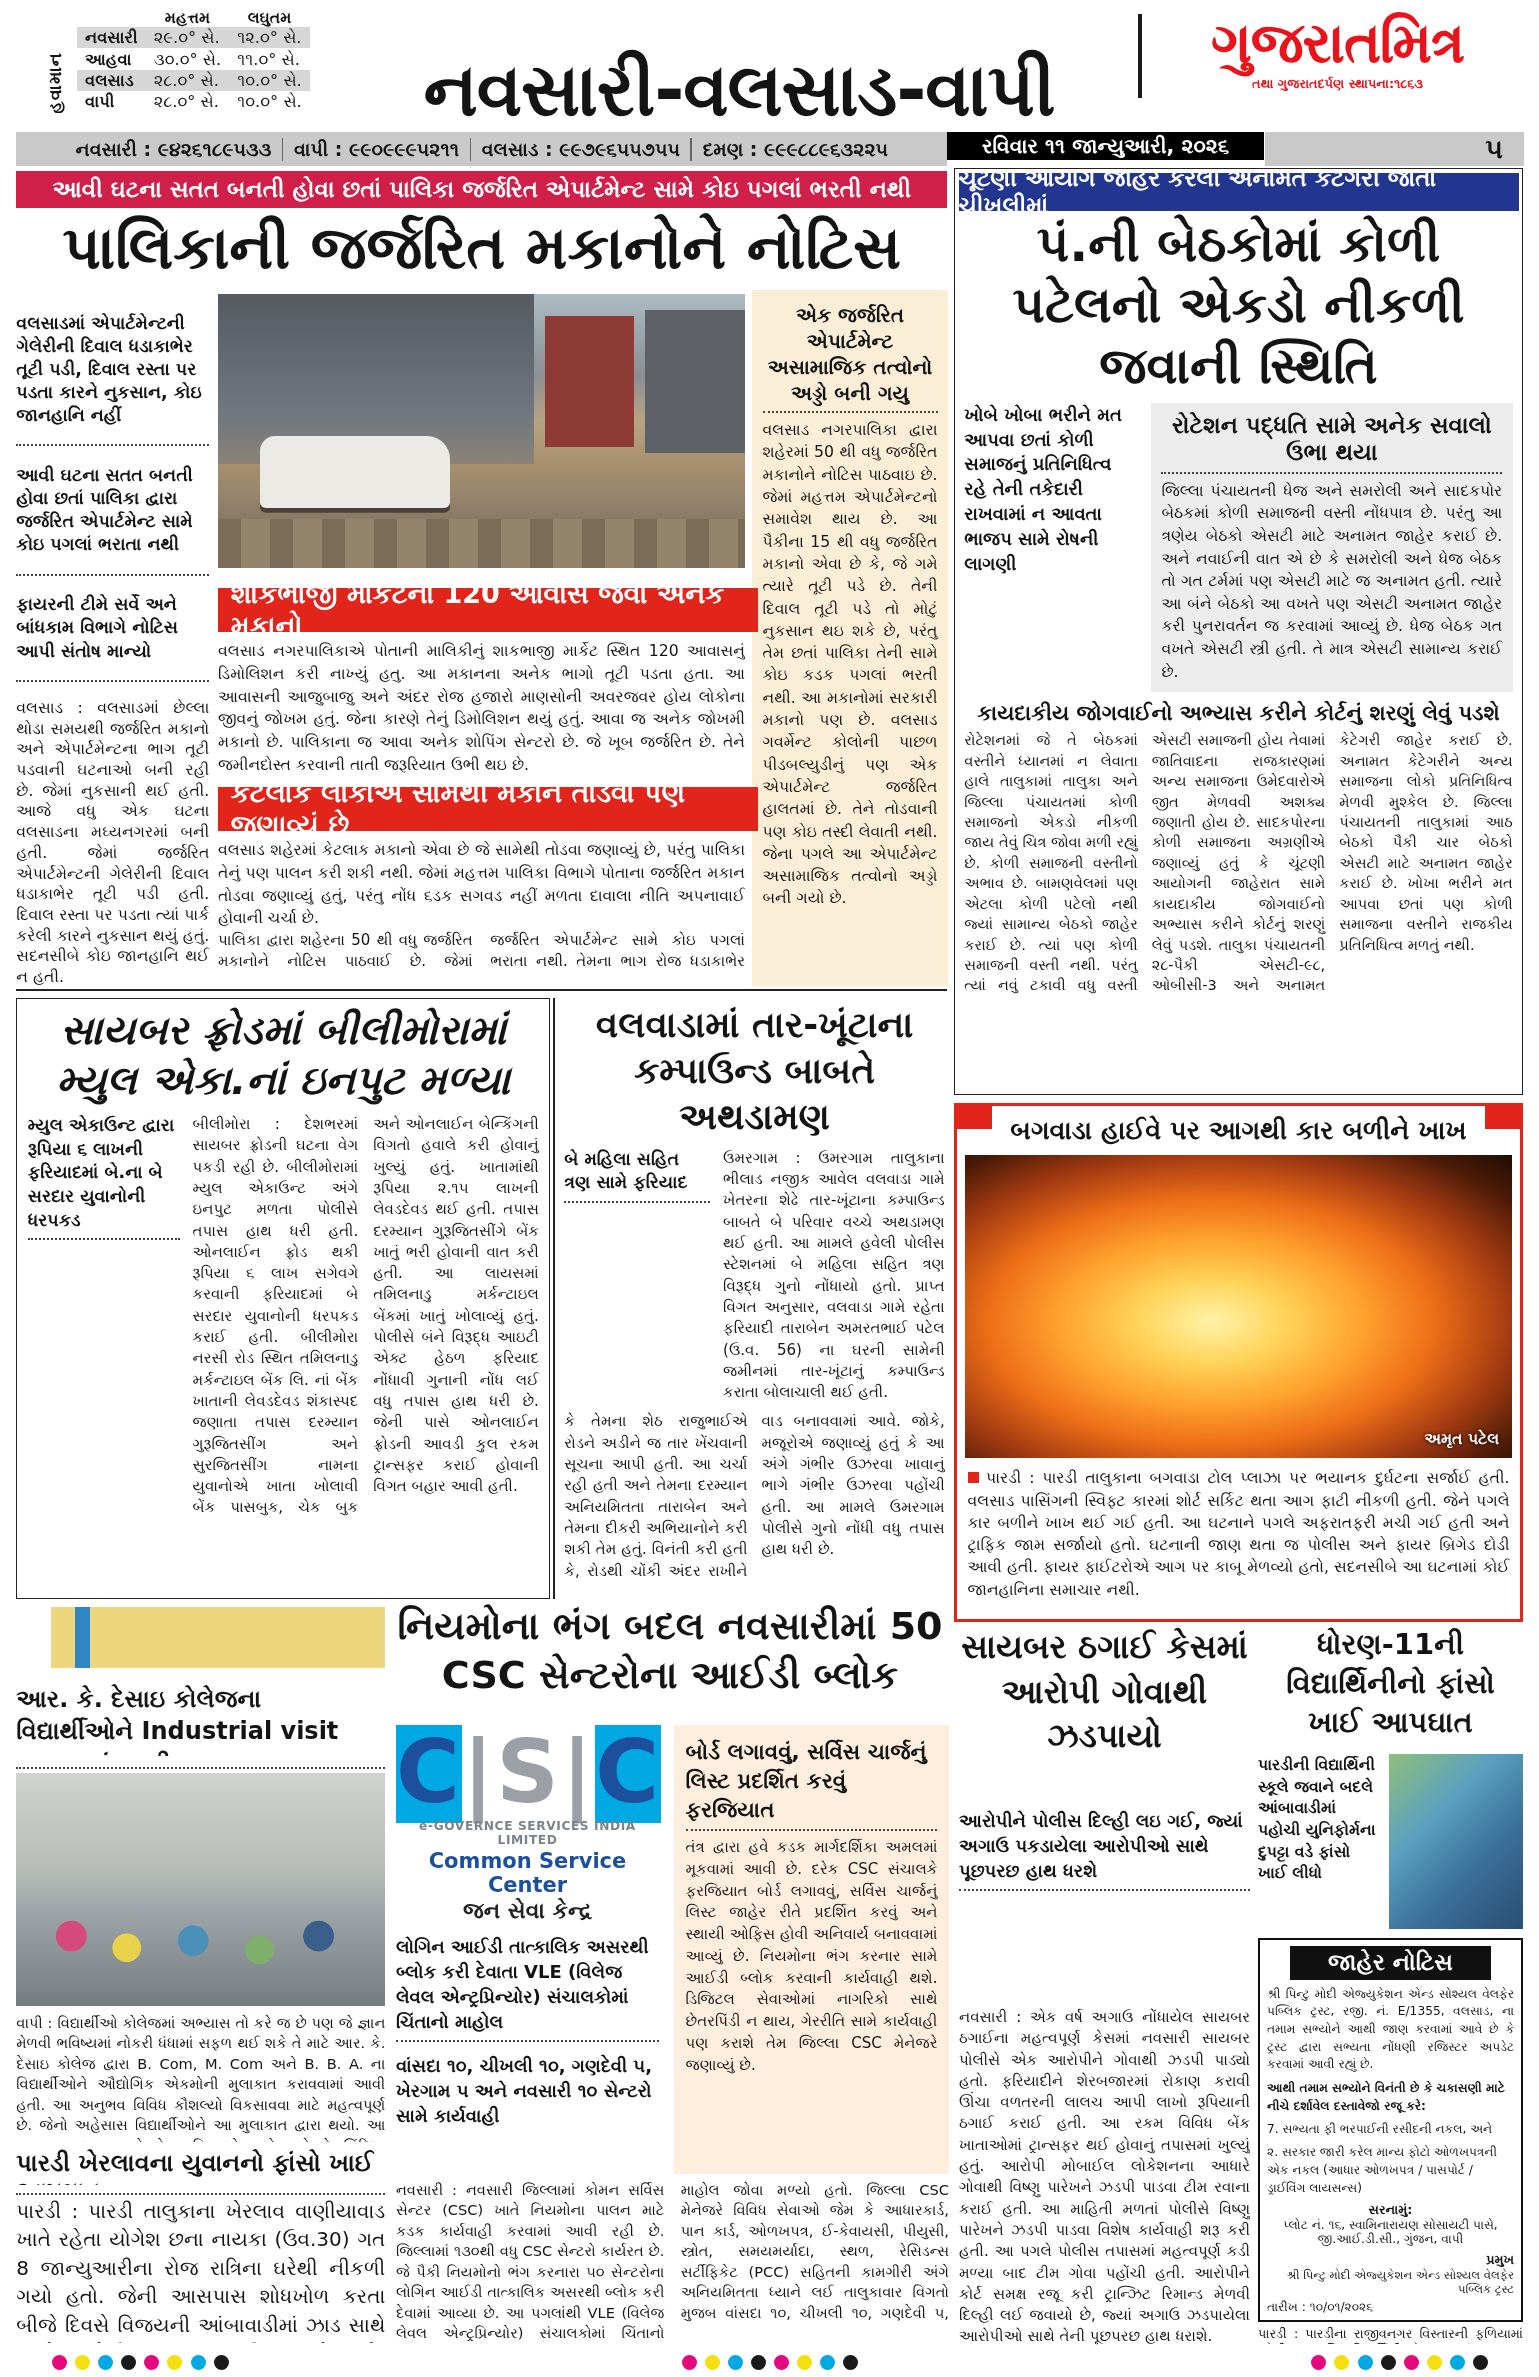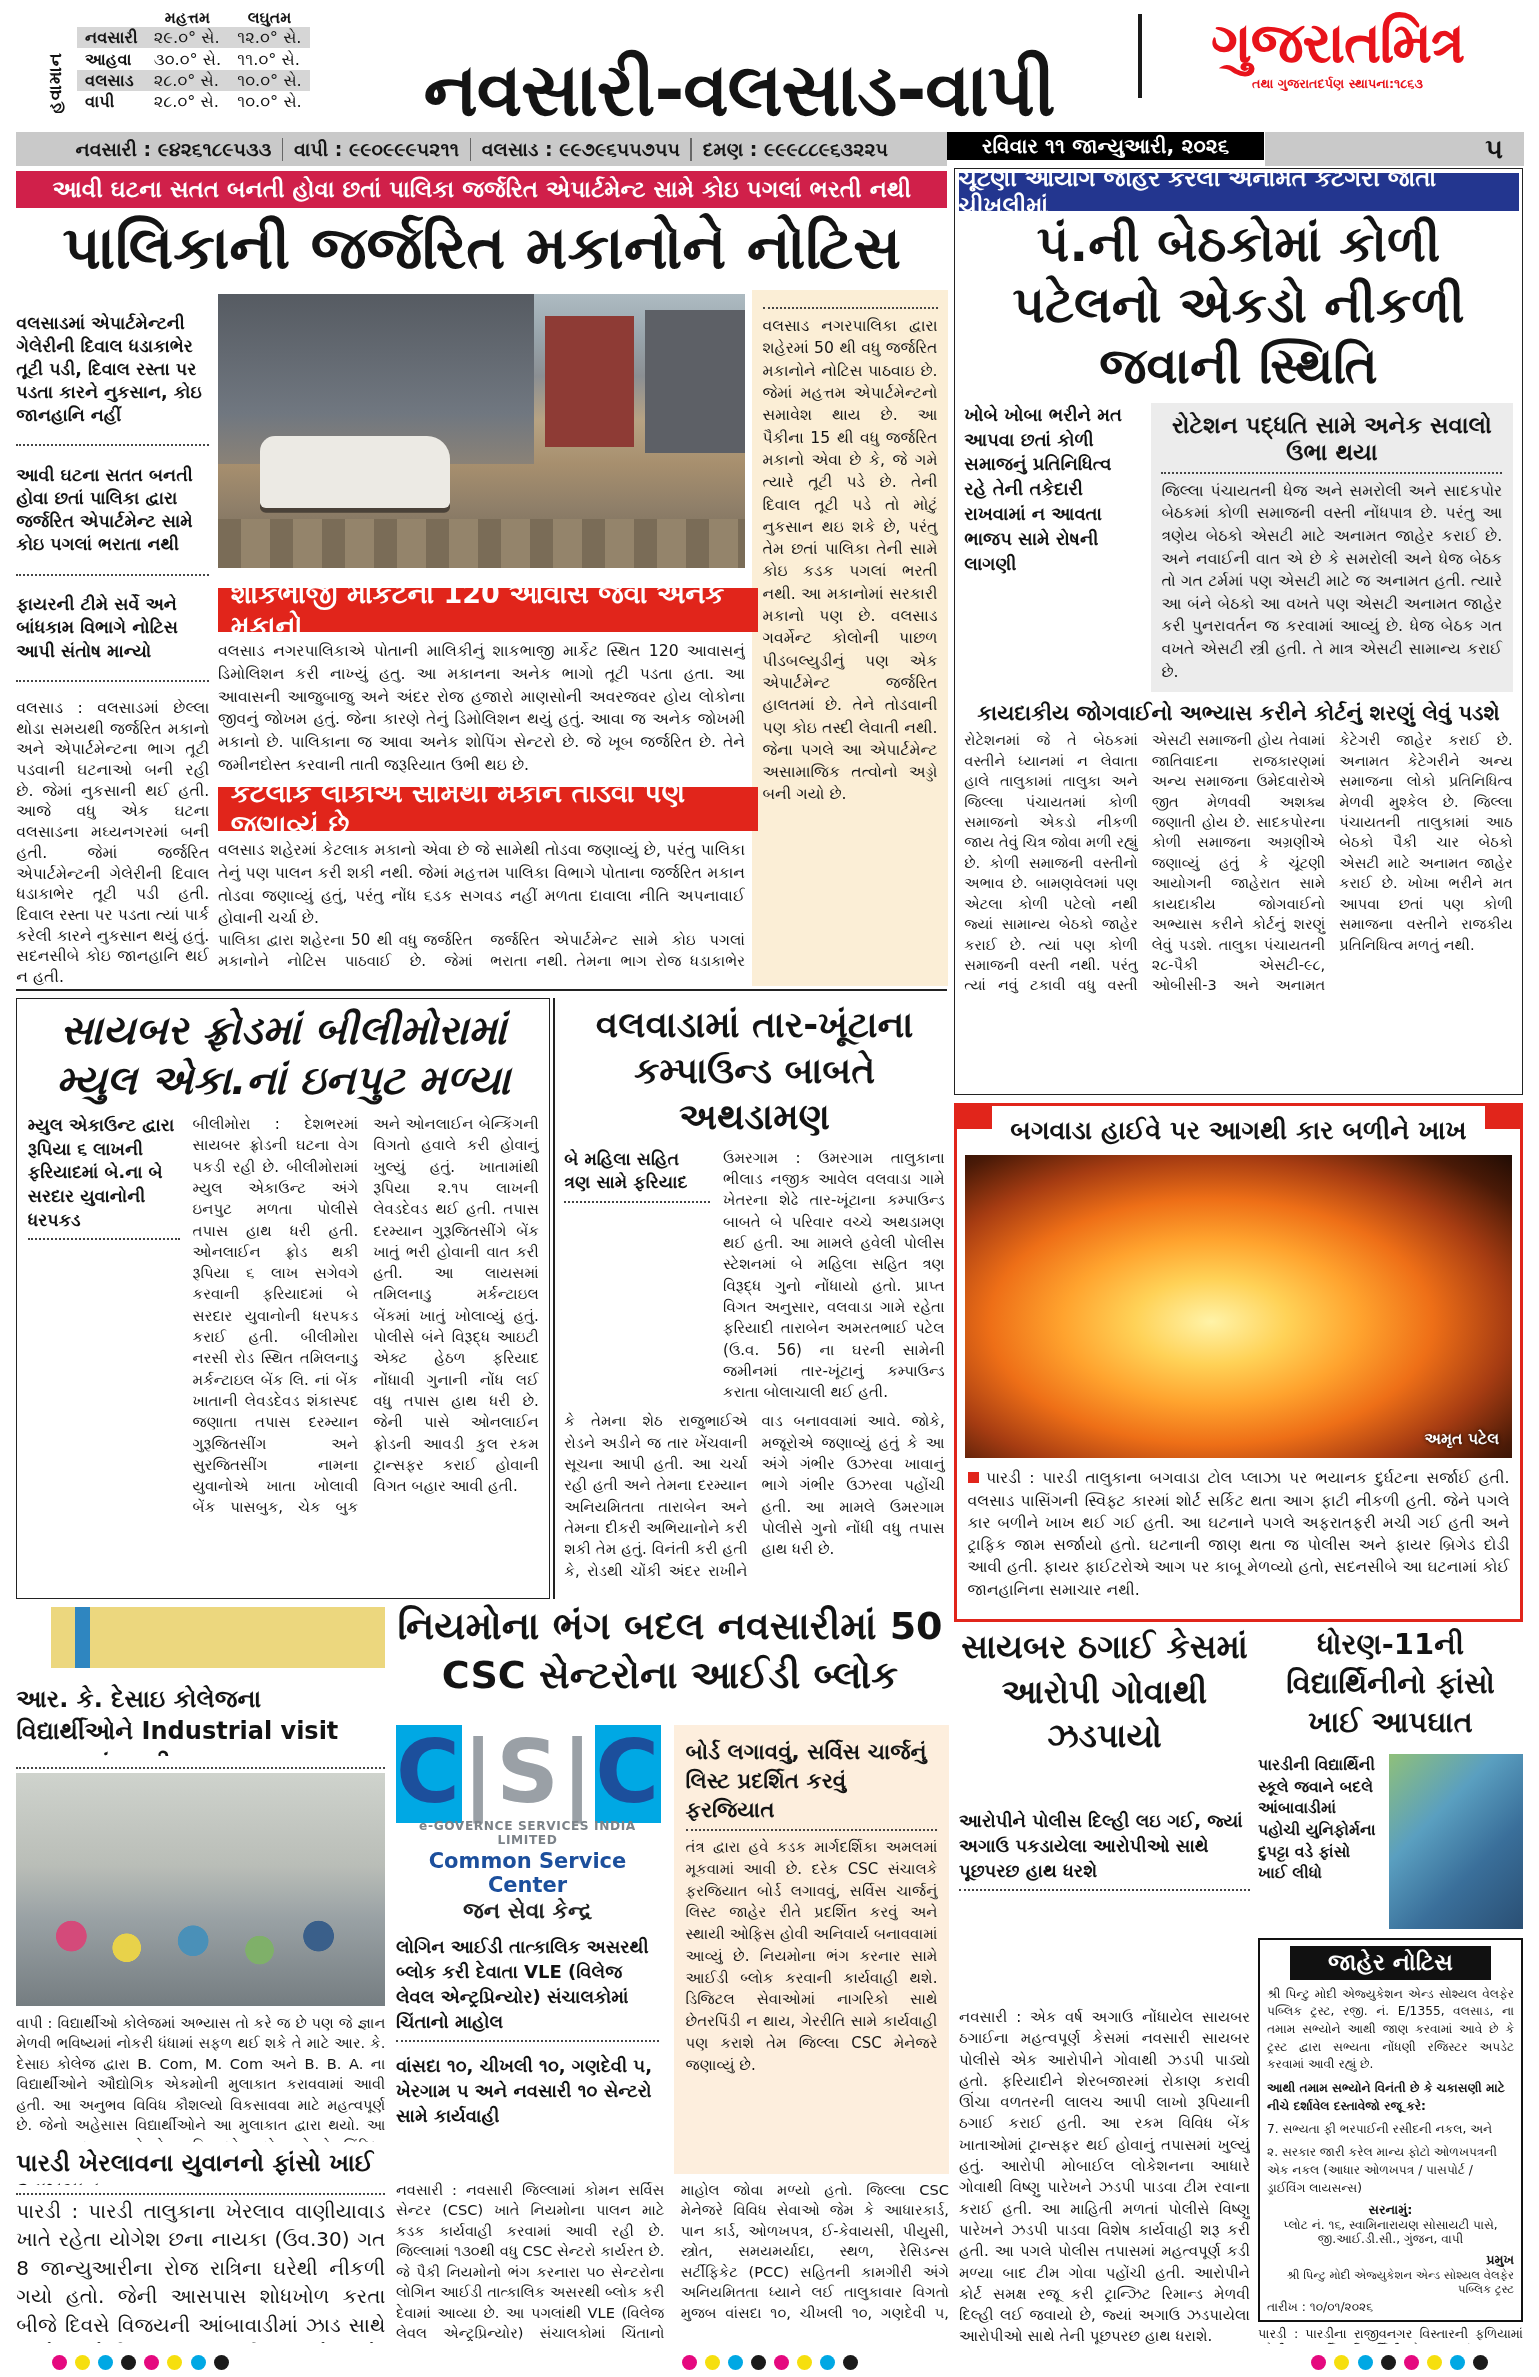--- a/index.html
+++ b/index.html
@@ -204,20 +204,21 @@
     <p class="body jt">વલસાડ : વલસાડમાં છેલ્લા થોડા સમયથી જર્જરિત મકાનો અને એપાર્ટમેન્ટના ભાગ તૂટી પડવાની ઘટનાઓ બની રહી છે. જેમાં નુકસાની થઈ હતી. આજે વધુ એક ઘટના વલસાડના મઘ્યનગરમાં બની હતી. જેમાં જર્જરિત એપાર્ટમેન્ટની ગેલેરીની દિવાલ ધડાકાભેર તૂટી પડી હતી. દિવાલ રસ્તા પર પડતા ત્યાં પાર્ક કરેલી કારને નુકસાન થયું હતું. સદનસીબે કોઇ જાનહાનિ થઈ ન હતી.</p>
   </div>
   <div class="abs lead-photo">
     <div class="lp-bld"></div>
     <div class="lp-shut"></div>
     <div class="lp-shut2"></div>
     <div class="lp-car"></div>
     <div class="lp-rubble"></div>
   </div>
   <div class="abs cream-box">
+    <div class="t">એક જર્જરિત એપાર્ટમેન્ટ અસામાજિક તત્વોનો અડ્ડો બની ગયુ</div>
     <div class="dot-rule"></div>
     <div class="b jt">વલસાડ નગરપાલિકા દ્વારા શહેરમાં 50 થી વધુ જર્જરિત મકાનોને નોટિસ પાઠવાઇ છે. જેમાં મહત્તમ એપાર્ટમેન્ટનો સમાવેશ થાય છે. આ પૈકીના 15 થી વધુ જર્જરિત મકાનો એવા છે કે, જે ગમે ત્યારે તૂટી પડે છે. તેની દિવાલ તૂટી પડે તો મોટું નુકસાન થઇ શકે છે, પરંતુ તેમ છતાં પાલિકા તેની સામે કોઇ કડક પગલાં ભરતી નથી. આ મકાનોમાં સરકારી મકાનો પણ છે. વલસાડ ગવર્મેન્ટ કોલોની પાછળ પીડબલ્યુડીનું પણ એક એપાર્ટમેન્ટ જર્જરિત હાલતમાં છે. તેને તોડવાની પણ કોઇ તસ્દી લેવાતી નથી. જેના પગલે આ એપાર્ટમેન્ટ અસામાજિક તત્વોનો અડ્ડો બની ગયો છે.</div>
   </div>
   <div class="abs redbar rb1">શાકભાજી માર્કેટના 120 આવાસ જેવા અનેક મકાનો</div>
   <div class="abs p1 jt">વલસાડ નગરપાલિકાએ પોતાની માલિકીનું શાકભાજી માર્કેટ સ્થિત 120 આવાસનું ડિમોલિશન કરી નાખ્યું હતુ. આ મકાનના અનેક ભાગો તૂટી પડતા હતા. આ આવાસની આજુબાજુ અને અંદર રોજ હજારો માણસોની અવરજવર હોય લોકોના જીવનું જોખમ હતું. જેના કારણે તેનું ડિમોલિશન થયું હતું. આવા જ અનેક જોખમી મકાનો છે. પાલિકાના જ આવા અનેક શોપિંગ સેન્ટરો છે. જે ખૂબ જર્જરિત છે. તેને જમીનદોસ્ત કરવાની તાતી જરૂરિયાત ઉભી થઇ છે.</div>
   <div class="abs redbar rb2">કેટલાક લોકોએ સામેથી મકાન તોડવા પણ જણાવ્યું છે</div>
   <div class="abs p2 jt">વલસાડ શહેરમાં કેટલાક મકાનો એવા છે જે સામેથી તોડવા જણાવ્યું છે, પરંતુ પાલિકા તેનું પણ પાલન કરી શકી નથી. જેમાં મહત્તમ પાલિકા વિભાગે પોતાના જર્જરિત મકાન તોડવા જણાવ્યું હતું, પરંતુ નોંધ ૬ડક સગવડ નહીં મળતા દાવાલા નીતિ અપનાવાઈ હોવાની ચર્ચા છે.</div>
   <div class="abs pcont jt">પાલિકા દ્વારા શહેરના 50 થી વધુ જર્જરિત મકાનોને નોટિસ પાઠવાઈ છે. જેમાં જર્જરિત એપાર્ટમેન્ટ સામે કોઇ પગલાં ભરાતા નથી. તેમના ભાગ રોજ ધડાકાભેર તૂટી પડે છે. જેના પગલે ભારે નુકસાન થાય છે. દિવાલ પડી ન હોય જાનહાનિ ટળી હોવાનો સંતોષ માન્યો હતો.</div>
   <div class="abs ldiv"></div>
 

